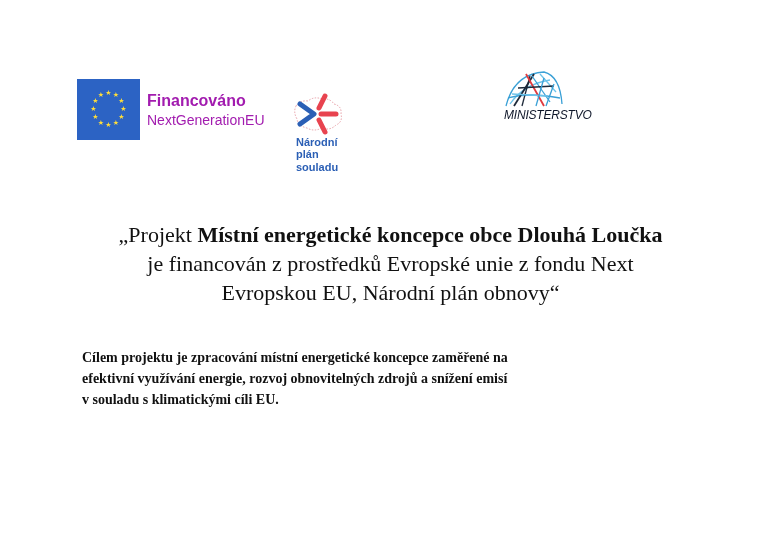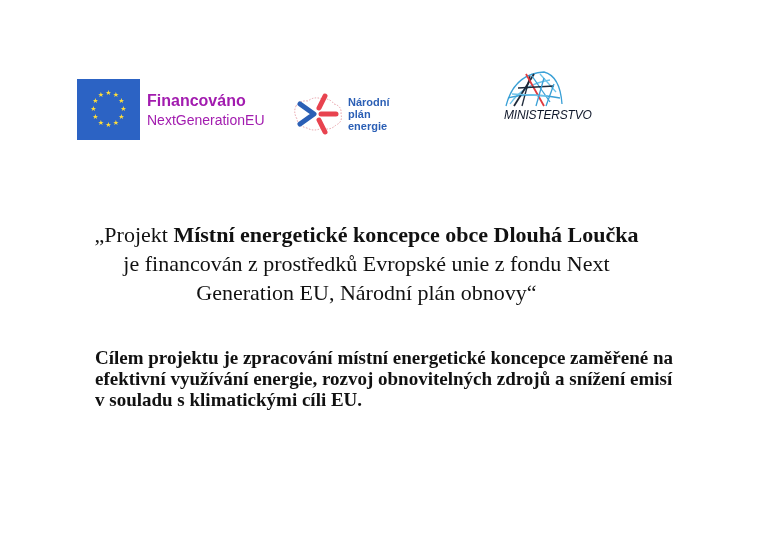--- a/index.html
+++ b/index.html
@@ -42,21 +42,22 @@
     .eu-text .l3 {
       font-size: 14px;
       display: block;
       margin-top: 2px;
     }
     .logo-npo {
       position: absolute;
       left: 292px;
       top: 92px;
       display: flex;
-      align-items: center;
+      align-items: flex-start;
+      flex-direction: column;
     }
     .npo-mark {
       width: 52px;
       height: 44px;
       position: relative;
     }
     .npo-text {
       margin-left: 4px;
       font-family: "Liberation Sans", sans-serif;
       font-weight: bold;
@@ -80,35 +81,35 @@
       font-size: 12px;
       color: #0f172a;
       line-height: 1.15;
       margin-top: 1px;
       letter-spacing: -0.2px;
       font-style: italic;
     }
     .mpo-text span { display: block; }
     .headline {
       position: absolute;
-      left: 24px;
+      left: 48px;
       width: 685px;
       top: 220px;
       text-align: center;
       font-size: 22px;
       line-height: 29px;
     }
     .headline .line { display: block; white-space: nowrap; }
     .headline b { font-weight: bold; }
     .goal {
       position: absolute;
-      left: 95px;
+      left: 82px;
       top: 347px;
       width: 580px;
-      font-size: 19px;
+      font-size: 14px;
       font-weight: bold;
       line-height: 21px;
     }
     .goal span { display: block; white-space: nowrap; }
   </style>
 </head>
 <body>
 
 <div class="logo-eu">
   <div class="eu-flag">
@@ -141,21 +142,21 @@
       <path d="M4 14 Q8 8 16 9 Q22 4 30 7 Q38 6 42 12 Q50 14 49 22 Q51 30 44 33 Q38 39 30 36 Q22 40 15 36 Q6 34 5 27 Q1 20 4 14 Z" fill="none" stroke="#e8a0a8" stroke-width="1" stroke-dasharray="1.5,1.5"></path>
       <path d="M8 12 L22 22 L8 32" fill="none" stroke="#2b5fb5" stroke-width="5" stroke-linecap="round" stroke-linejoin="round"></path>
       <line x1="29" y1="22" x2="44" y2="22" stroke="#e8434f" stroke-width="5" stroke-linecap="round"></line>
       <line x1="27" y1="16" x2="33" y2="4" stroke="#e8434f" stroke-width="5" stroke-linecap="round"></line>
       <line x1="27" y1="28" x2="33" y2="40" stroke="#e8434f" stroke-width="5" stroke-linecap="round"></line>
     </svg>
   </div>
   <div class="npo-text">
     <span>Národní</span>
     <span>plán</span>
-    <span>energie</span>
+    <span>souladu</span>
   </div>
 </div>
 
 <div class="logo-mpo">
   <div class="mpo-globe">
     <svg width="60" height="40" viewBox="0 0 60 40">
       <g fill="none" stroke-width="1.3">
         <path d="M2 38 Q10 6 40 4 Q56 8 58 36" stroke="#3aa0d6"></path>
         <path d="M6 36 Q20 16 46 12" stroke="#6cc3ea"></path>
         <path d="M4 30 Q24 24 56 30" stroke="#3aa0d6"></path>
@@ -172,20 +173,20 @@
     </svg>
   </div>
   <div class="mpo-text">
     <span>MINISTERSTVO</span>
   </div>
 </div>
 
 <div class="headline">
   <span class="line"><span>„Projekt </span><b>Místní energetické koncepce obce Dlouhá Loučka</b></span>
   <span class="line">je financován z prostředků Evropské unie z fondu Next</span>
-  <span class="line">Generation EU, Národní plán obnovy“</span>
+  <span class="line">Evropskou EU, Národní plán obnovy“</span>
 </div>
 
 <div class="goal">
   <span>Cílem projektu je zpracování místní energetické koncepce zaměřené na</span>
   <span>efektivní využívání energie, rozvoj obnovitelných zdrojů a snížení emisí</span>
   <span>v souladu s klimatickými cíli EU.</span>
 </div>
 
 </body></html>

